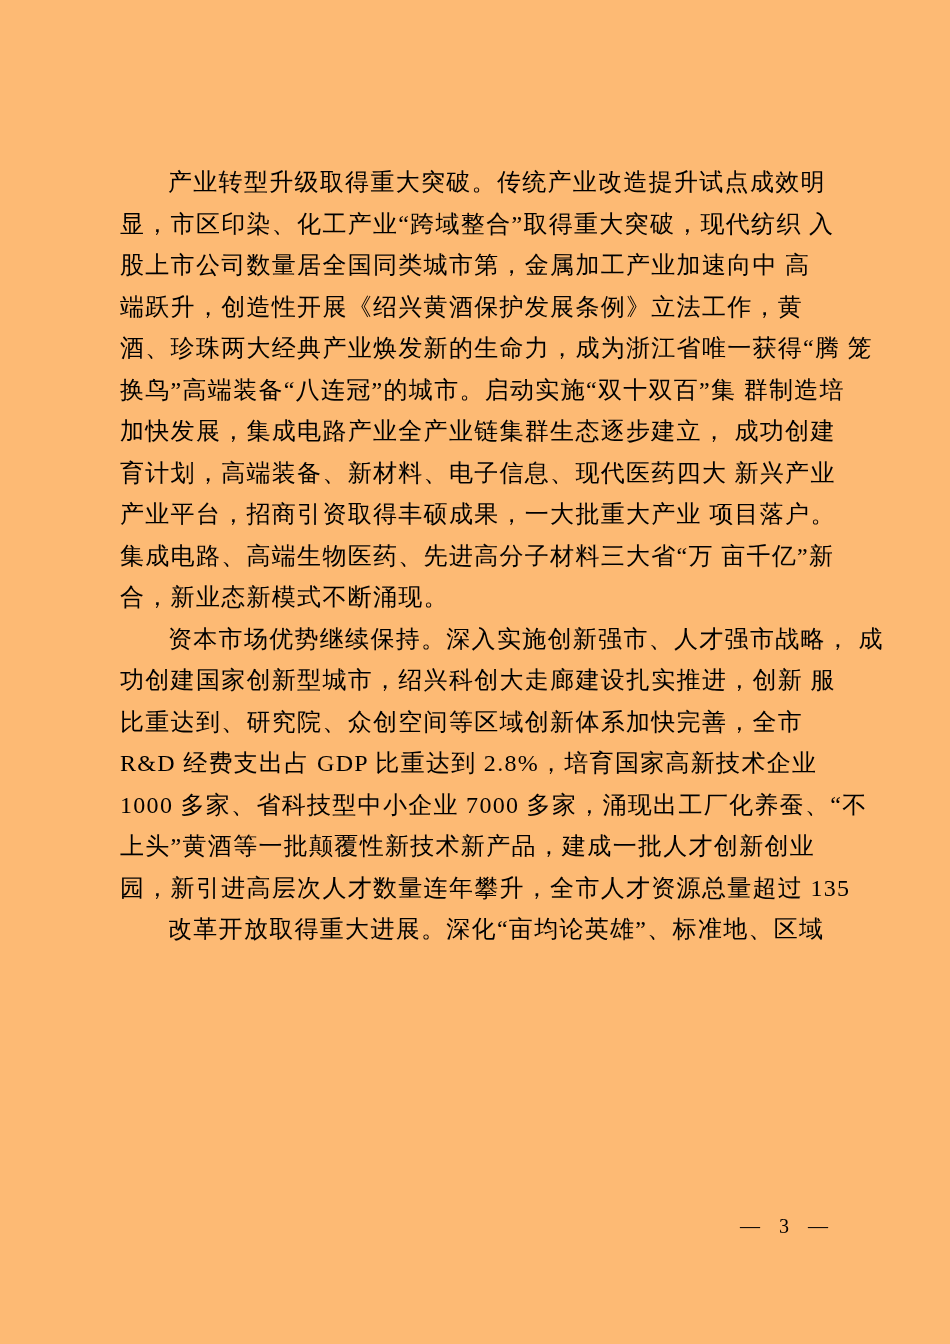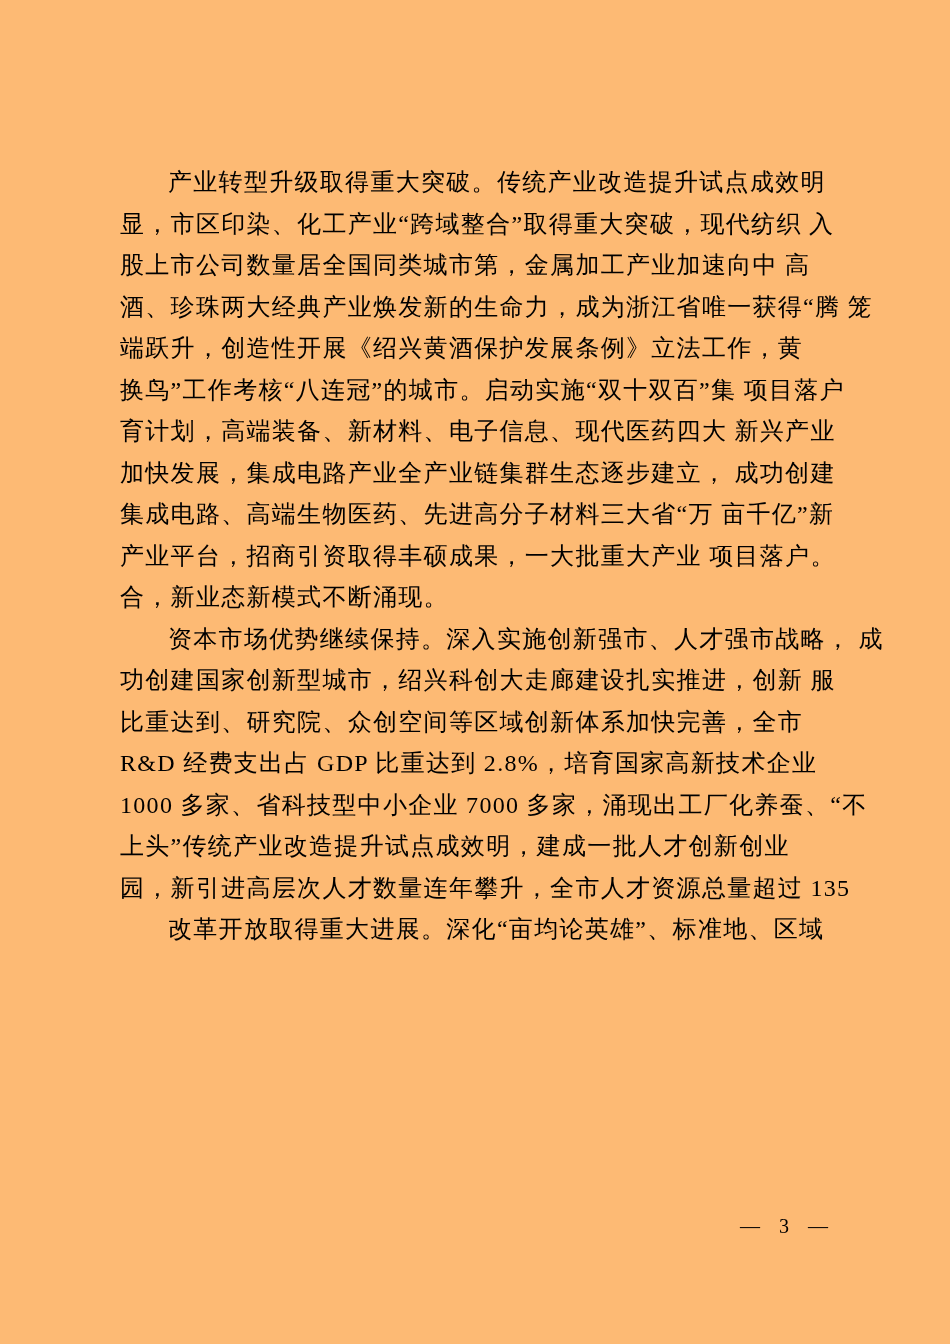--- a/index.html
+++ b/index.html
@@ -48,36 +48,36 @@
 </style>
 </head>
 <body>
 
 <div class="page">
   <main class="text-block" id="doc-body">
       <div class="paragraph">
         <div class="line first">产业转型升级取得重大突破。传统产业改造提升试点成效明</div>
         <div class="line">显，市区印染、化工产业“跨域整合”取得重大突破，现代纺织 入</div>
         <div class="line">股上市公司数量居全国同类城市第，金属加工产业加速向中 高</div>
+        <div class="line">端跃升，创造性开展《绍兴黄酒保护发展条例》立法工作，黄</div>
         <div class="line">酒、珍珠两大经典产业焕发新的生命力，成为浙江省唯一获得“腾 笼</div>
-        <div class="line">端跃升，创造性开展《绍兴黄酒保护发展条例》立法工作，黄</div>
-        <div class="line">换鸟”工作考核“八连冠”的城市。启动实施“双十双百”集 项目落户</div>
+        <div class="line">换鸟”高端装备“八连冠”的城市。启动实施“双十双百”集 群制造培</div>
+        <div class="line">加快发展，集成电路产业全产业链集群生态逐步建立， 成功创建</div>
         <div class="line">育计划，高端装备、新材料、电子信息、现代医药四大 新兴产业</div>
-        <div class="line">加快发展，集成电路产业全产业链集群生态逐步建立， 成功创建</div>
+        <div class="line">产业平台，招商引资取得丰硕成果，一大批重大产业 项目落户。</div>
         <div class="line">集成电路、高端生物医药、先进高分子材料三大省“万 亩千亿”新</div>
-        <div class="line">产业平台，招商引资取得丰硕成果，一大批重大产业 项目落户。</div>
         <div class="line">合，新业态新模式不断涌现。</div>
       </div>
       <div class="paragraph">
         <div class="line first">资本市场优势继续保持。深入实施创新强市、人才强市战略， 成</div>
         <div class="line">功创建国家创新型城市，绍兴科创大走廊建设扎实推进，创新 服</div>
         <div class="line">比重达到、研究院、众创空间等区域创新体系加快完善，全市</div>
         <div class="line">R&amp;D 经费支出占 GDP 比重达到 2.8%，培育国家高新技术企业</div>
         <div class="line">1000 多家、省科技型中小企业 7000 多家，涌现出工厂化养蚕、“不</div>
-        <div class="line">上头”传统产业改造提升试点成效明，建成一批人才创新创业</div>
+        <div class="line">上头”黄酒等一批颠覆性新技术新产品，建成一批人才创新创业</div>
         <div class="line">园，新引进高层次人才数量连年攀升，全市人才资源总量超过 135</div>
       </div>
       <div class="paragraph">
         <div class="line first">改革开放取得重大进展。深化“亩均论英雄”、标准地、区域</div>
       </div>
     </main>
   <div class="page-number">— 3 —</div>
 </div>
 
 </body></html>

